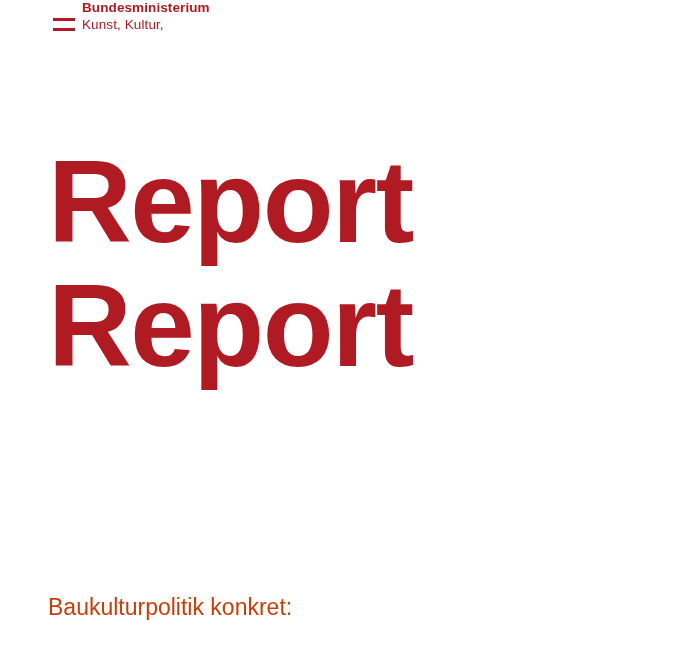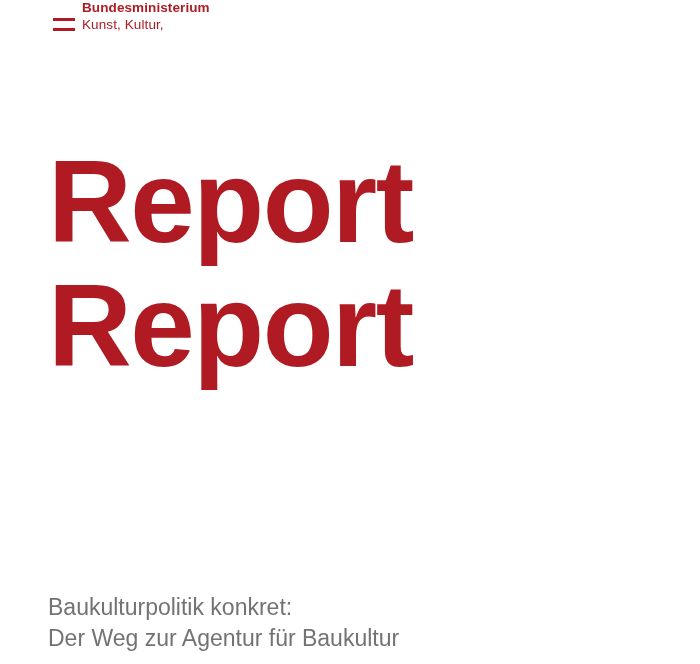--- a/index.html
+++ b/index.html
@@ -72,21 +72,21 @@
     display: block;
     white-space: nowrap;
   }
 
   
   .subtitle {
     position: absolute;
     left: 48px;
     top: 592px;
     width: 620px;
-    color: #737373;
+    color: #c2410c;
     font-size: 23px;
     line-height: 31px;
     font-weight: 400;
   }
   .subtitle .line {
     display: block;
     white-space: nowrap;
   }
 </style>
 </head>
@@ -106,16 +106,15 @@
     </div>
   </div>
 
   <div class="title">
     <span class="line">Report</span>
     <span class="line">Report</span>
   </div>
 
   <div class="subtitle">
     <span class="line">Baukulturpolitik konkret:</span>
-    <span class="line">Der Weg zur Agentur für Baukultur</span>
   </div>
 
 </div>
 
 </body></html>

